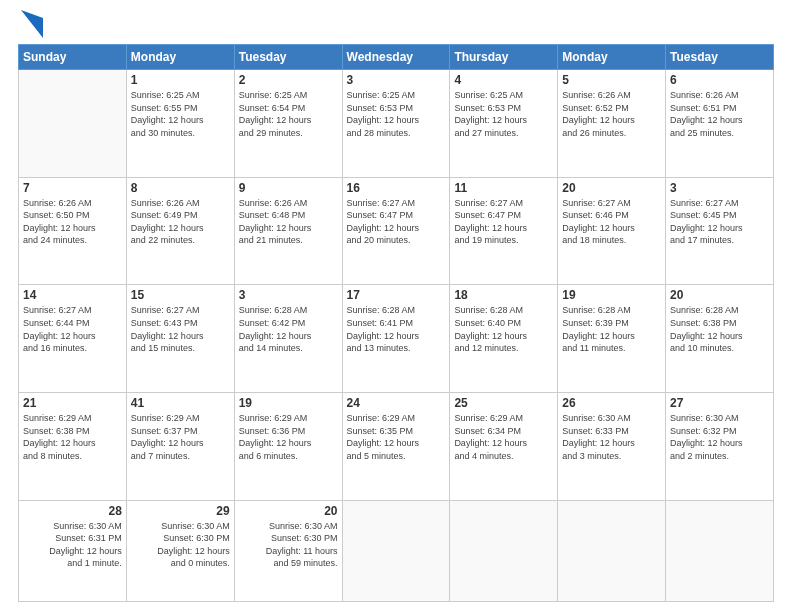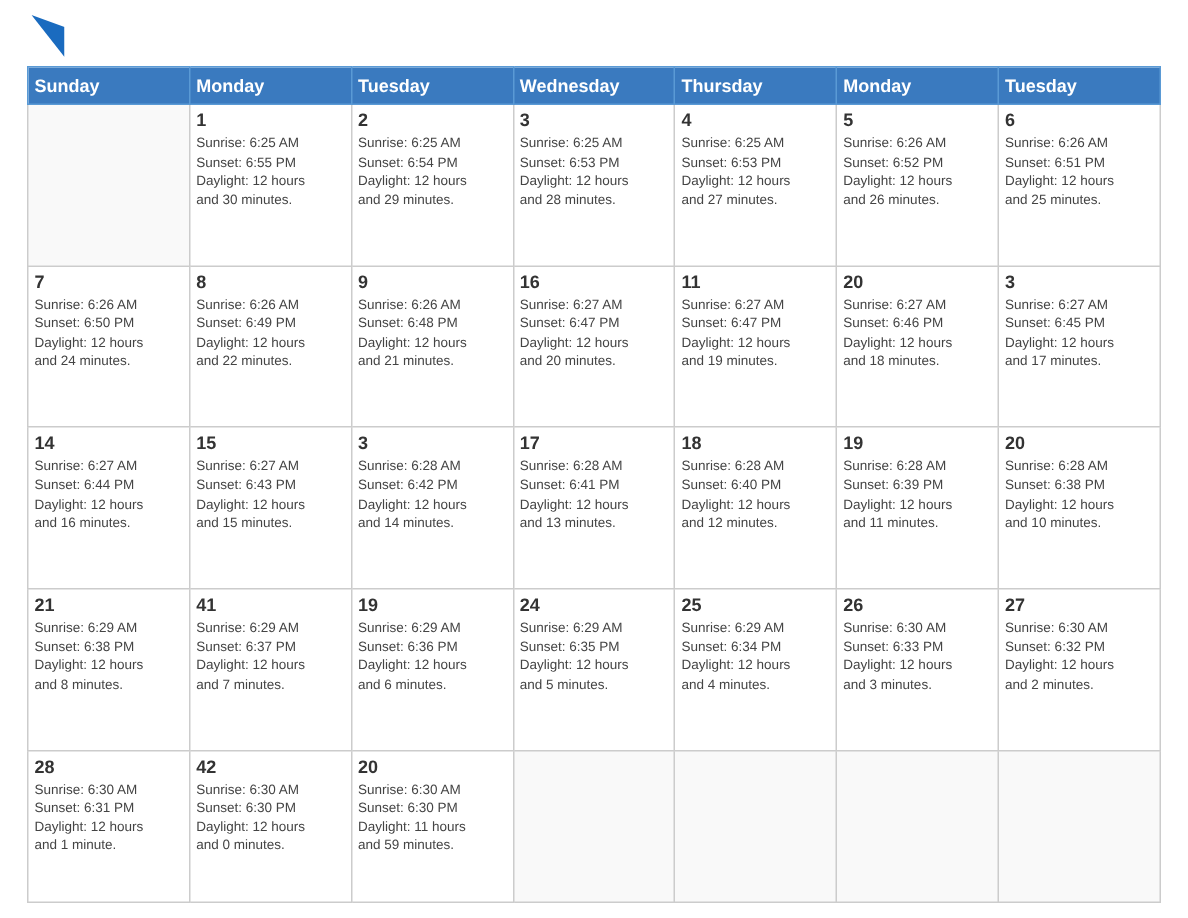--- a/index.html
+++ b/index.html
@@ -97,20 +97,21 @@
     .day-info {
       font-size: 9px;
       color: #444;
       line-height: 1.4;
     }
     .empty-cell {
       background: #f9f9f9;
     }
     td.last-row {
       height: 72px;
+      text-align: right;
     }
   </style>
 </head>
 <body>
 
 <div class="page">
   <div class="header">
     <div class="logo">
       <div class="logo-text">
         <span class="logo-general"></span>
@@ -339,21 +340,21 @@
         </tr>
         <tr>
           <td class="last-row">
             <span class="day-number">28</span>
             <div class="day-info" style="white-space: pre-line;">Sunrise: 6:30 AM
 Sunset: 6:31 PM
 Daylight: 12 hours
 and 1 minute.</div>
           </td>
           <td class="last-row">
-            <span class="day-number">42</span>
+            <span class="day-number">29</span>
             <div class="day-info" style="white-space: pre-line;">Sunrise: 6:30 AM
 Sunset: 6:30 PM
 Daylight: 12 hours
 and 0 minutes.</div>
           </td>
           <td class="last-row">
             <span class="day-number">20</span>
             <div class="day-info" style="white-space: pre-line;">Sunrise: 6:30 AM
 Sunset: 6:30 PM
 Daylight: 11 hours

